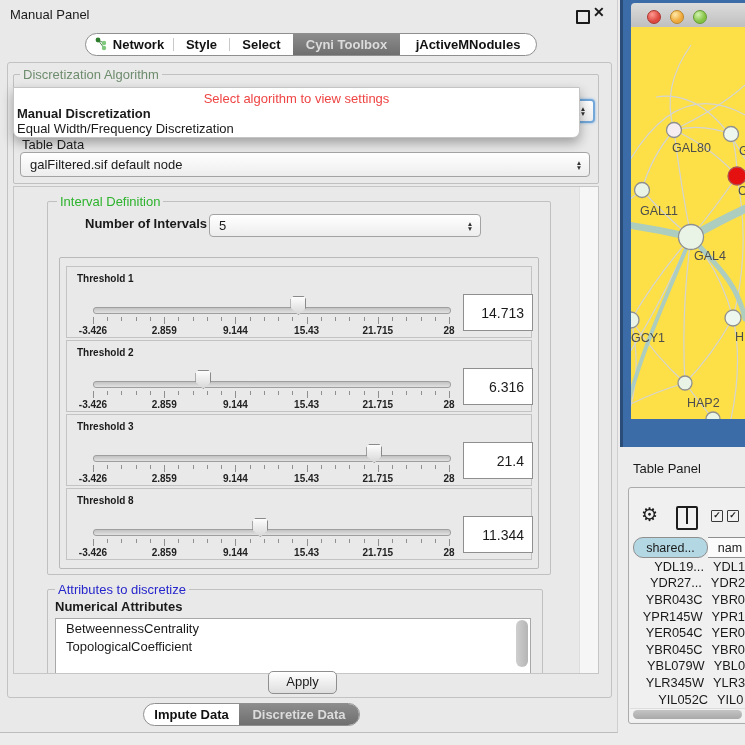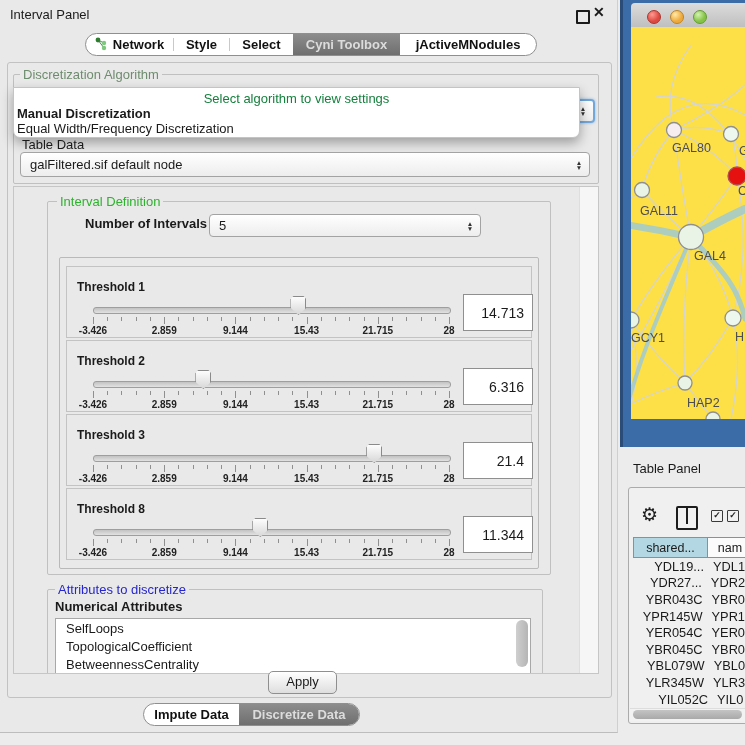--- a/index.html
+++ b/index.html
@@ -42,38 +42,38 @@
   .arrows{width:20px;display:flex;flex-direction:column;align-items:center;justify-content:center;
     font-size:6.5px;line-height:5px;color:#333;}
   #algo-combo{left:20px;top:99px;width:575px;height:24px;border:2px solid #72a7da;
     box-shadow:0 0 3px #86b6e2;}
 
   
   #algo-popup{left:13px;top:87px;width:565px;height:49px;background:#fff;
     border:1px solid #c4c4c4;border-radius:0 0 7px 7px;
     box-shadow:0 5px 12px rgba(0,0,0,.32);}
   #popup-placeholder{position:absolute;left:0;top:3px;width:100%;text-align:center;
-    color:#15803d;font-size:13px;}
+    color:#ef4444;font-size:13px;}
   .popup-opt{position:absolute;left:3px;font-size:13px;white-space:nowrap;}
 
   #tabledata-label{left:22px;top:137px;font-size:13px;}
   #tabledata-combo{left:20px;top:152px;width:570px;height:25px;}
 
   
   #scrollpane{left:13px;top:186px;width:584px;height:486px;border:1px solid #c6c6c6;
     background:#e9e9e9;overflow:hidden;}
   #vscroll-track{position:absolute;left:565px;top:0;width:18px;height:486px;background:#f6f6f6;
     border-left:1px solid #dedede;}
 
   #num-label{position:absolute;left:71px;top:29px;font-size:13px;font-weight:bold;}
   #num-spinner{left:195px;top:27px;width:272px;height:23px;}
 
   #thr-group{left:45px;top:70px;width:478px;height:310px;border:1px solid #b9b9b9;}
   .t-row{position:absolute;left:6px;width:466px;height:72px;border:1px solid #c3c3c3;box-sizing:border-box;}
-  .t-label{position:absolute;left:10px;top:13px;font-size:12px;font-weight:bold;}
+  .t-label{position:absolute;left:10px;top:6px;font-size:10px;font-weight:bold;}
   .t-track{position:absolute;left:26px;top:40px;width:356px;height:5px;border:1px solid #9e9e9e;
     border-radius:3px;background:linear-gradient(#c2c2c2,#e2e2e2);}
   .t-thumb{position:absolute;top:29px;width:16px;height:19px;
     background:linear-gradient(#fdfdfd,#d8d8d8);border:1px solid #8a8a8a;box-sizing:border-box;
     clip-path:polygon(50% 100%,0 62%,0 18%,18% 0,82% 0,100% 18%,100% 62%);}
   .t-scale{position:absolute;left:26px;top:50px;width:356px;height:20px;}
   .tick{position:absolute;top:0;width:1px;height:4px;background:#8f8f8f;}
   .tick.major{height:7px;}
   .tick-label{position:absolute;top:8px;width:44px;margin-left:-22px;text-align:center;
     font-size:10px;font-weight:bold;color:#222;}
@@ -122,21 +122,21 @@
   #hscroll-track{left:630px;top:708px;width:118px;height:12px;background:#f2f2f2;border-top:1px solid #ddd;}
   #hscroll-thumb{left:633px;top:710px;width:109px;height:9px;border-radius:5px;
     background:linear-gradient(#c4c4c4,#a9a9a9);}
 </style>
 </head>
 <body>
 
 <div id="canvas">
 
   <div class="abs" id="cp-window">
-    <div class="abs" id="cp-title">Interval Panel</div>
+    <div class="abs" id="cp-title">Manual Panel</div>
     <div class="abs" id="float-btn"></div>
     <div class="abs" id="close-btn">✕</div>
 
     <div class="abs pill" id="top-tabs">
         <div class="seg" style="width: 87px;">
           <svg width="13" height="15" style="margin-right: 5px;">
             <line x1="3" y1="3" x2="9" y2="6" stroke="#4a8a4a"></line>
             <line x1="3" y1="3" x2="9" y2="11" stroke="#4a8a4a"></line>
             <circle cx="3" cy="3" r="2.4" fill="#2e7d2e"></circle>
             <circle cx="9" cy="6" r="2.2" fill="#7ec87e"></circle>
@@ -362,23 +362,22 @@
             </div>
             <div class="t-value">11.344</div>
           </div>
         </div>
 
       <div class="group" id="attr-group"></div>
       <div class="group-title gt-blue" style="left:41px;top:395px;">Attributes to discretize</div>
       <div id="attr-sub">Numerical Attributes</div>
       <div id="attr-list">
 
-      <div class="attr-item">SelfLoops</div>
+          <div class="attr-item">BetweennessCentrality</div>
           <div class="attr-item">TopologicalCoefficient</div>
-          <div class="attr-item">BetweennessCentrality</div>
           <div id="attr-scroll"></div>
         </div>
 
       <div id="vscroll-track">
         
       </div>
     </div>
 
     <div class="abs" id="apply-btn">Apply</div>
 
@@ -447,21 +446,21 @@
 
   <div class="abs" id="tp-title">Table Panel</div>
   <div class="abs" id="tp-box"></div>
   <div class="abs" id="gear-icon">⚙</div>
   <div class="abs" id="col-icon">
       <div></div>
     </div>
   <div class="cbx" style="left:711px;">✓</div>
   <div class="cbx" style="left:727px;">✓</div>
   <div class="abs" id="tp-header">
-      <div class="th-cell" style="width: 75px; background: rgb(179, 216, 228);">shared...</div>
+      <div class="th-cell" style="width: 75px; background: rgb(179, 216, 228); border-radius: 10px;">shared...</div>
       <div class="th-cell" style="width: 45px; background: rgb(251, 251, 251); border-left: none;">nam</div>
     </div>
   <div class="abs" id="tp-rows">
       <div class="t-r">
         <div class="t-c1">YDL19...</div>
         <div class="t-c2">YDL1</div>
       </div>
       <div class="t-r">
         <div class="t-c1">YDR27...</div>
         <div class="t-c2">YDR2</div>

